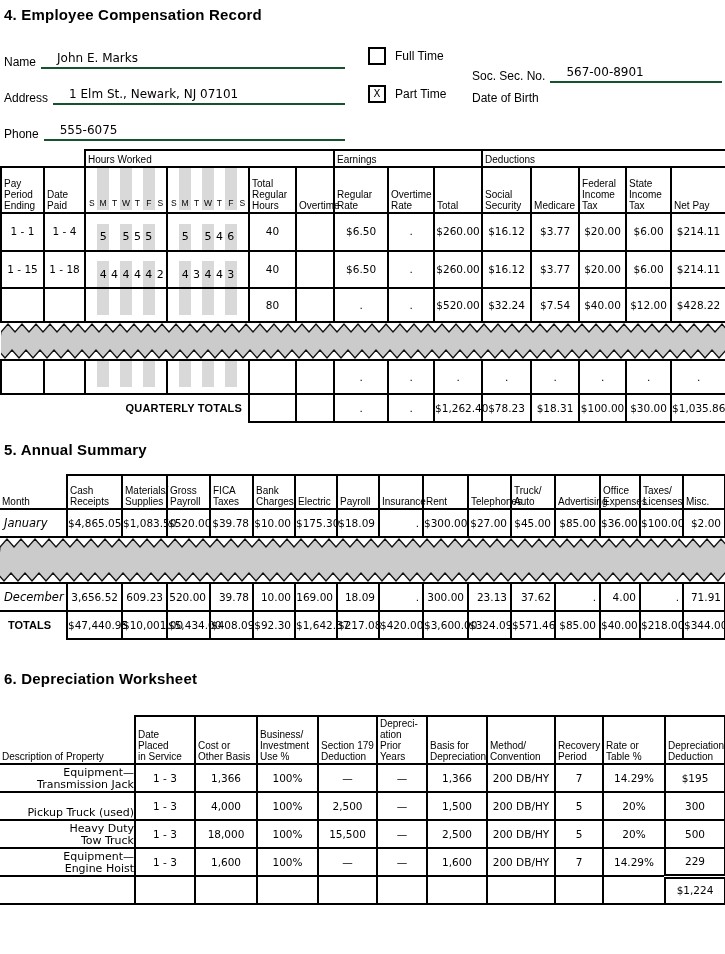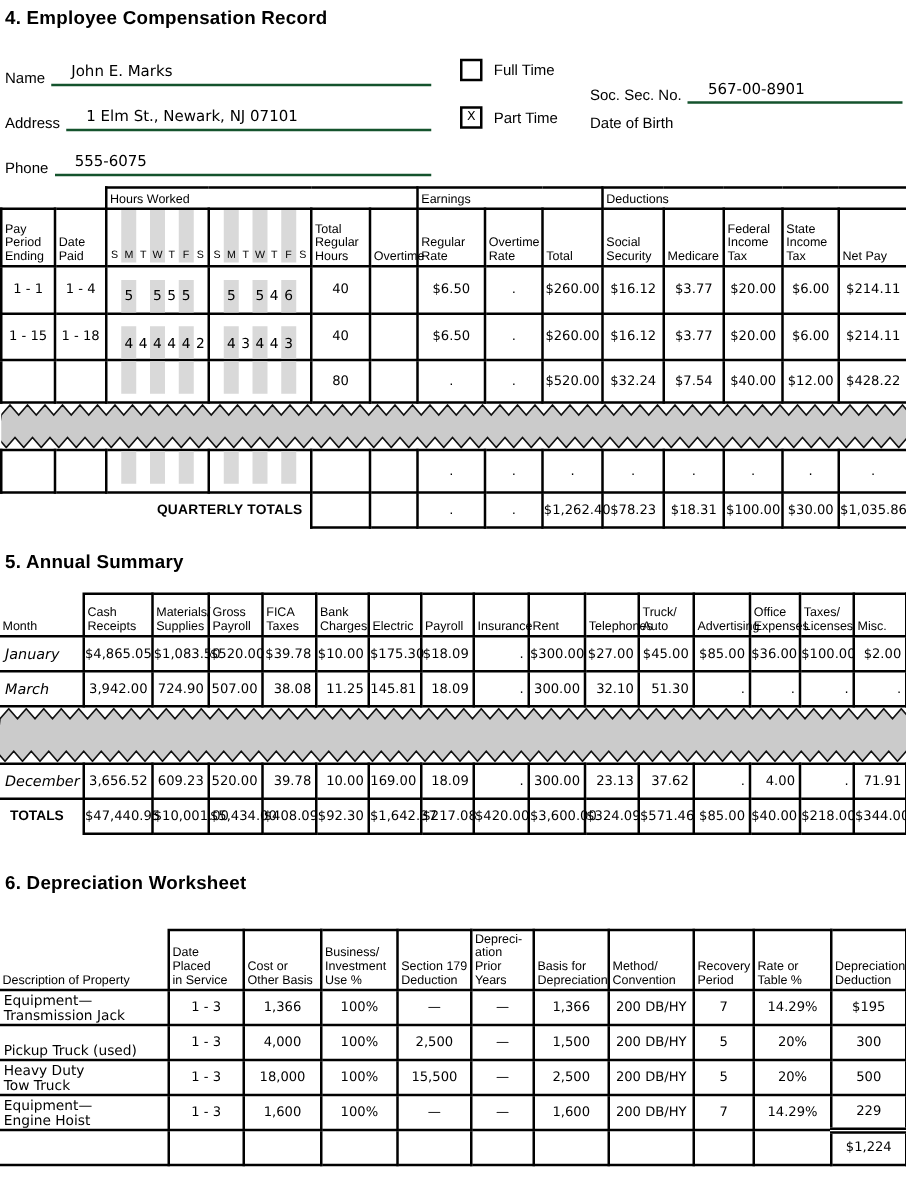--- a/index.html
+++ b/index.html
@@ -58,21 +58,21 @@
   tr.r5 { height:28px; }
   td.month { font-family:"DejaVu Sans",sans-serif; font-size:11.5px; border-left:none;
              vertical-align:middle; padding-left:4px; white-space:nowrap;font-style:italic; }
   td.totlabel { border-left:none; border-bottom:none; font-weight:bold; font-size:11px;
                 vertical-align:middle; padding-left:8px; font-family:"Liberation Sans",sans-serif; }
 
   
   .t6 { margin-top:28px; }
   tr.h6h { height:48px; }
   tr.r6 { height:28px; }
-  td.desc { font-family:"DejaVu Sans",sans-serif; font-size:11px; border-left:none; text-align:left;
+  td.desc { font-family:"DejaVu Sans",sans-serif; font-size:11px; border-left:none; text-align:right;
             vertical-align:bottom; padding:0 0 1px 3px; line-height:11.5px; white-space:pre-line; }
   td.grand { border-top:5px double #000; }
 </style>
 </head>
 <body>
 
 <div class="heading h4">4. Employee Compensation Record</div>
 
 <div class="form">
   <div class="field fieldL" style="top:10px">
@@ -309,38 +309,20 @@
         <td class="v r">$18.09</td>
         <td class="v r">.</td>
         <td class="v r">$300.00</td>
         <td class="v r">$27.00</td>
         <td class="v r">$45.00</td>
         <td class="v r">$85.00</td>
         <td class="v r">$36.00</td>
         <td class="v r">$100.00</td>
         <td class="v r">$2.00</td>
       </tr>
-  <tr class="r5">
-    <td class="month">March</td>
-  <td class="v r">3,942.00</td>
-        <td class="v r">724.90</td>
-        <td class="v r">507.00</td>
-        <td class="v r">38.08</td>
-        <td class="v r">11.25</td>
-        <td class="v r">145.81</td>
-        <td class="v r">18.09</td>
-        <td class="v r">.</td>
-        <td class="v r">300.00</td>
-        <td class="v r">32.10</td>
-        <td class="v r">51.30</td>
-        <td class="v r">.</td>
-        <td class="v r">.</td>
-        <td class="v r">.</td>
-        <td class="v r">.</td>
-      </tr>
   <tr>
     <td class="torncell" colspan="16">
       <svg class="torn-svg" width="725" height="44" viewBox="0 0 725 44">
             <path fill="#cbcbcb" stroke="#111" stroke-width="1.3" d="M0 9 l7 -8 l7 8 l7 -8 l7 8 l7 -8 l7 8 l7 -8 l7 8 l7 -8 l7 8 l7 -8 l7 8 l7 -8 l7 8 l7 -8 l7 8 l7 -8 l7 8 l7 -8 l7 8 l7 -8 l7 8 l7 -8 l7 8 l7 -8 l7 8 l7 -8 l7 8 l7 -8 l7 8 l7 -8 l7 8 l7 -8 l7 8 l7 -8 l7 8 l7 -8 l7 8 l7 -8 l7 8 l7 -8 l7 8 l7 -8 l7 8 l7 -8 l7 8 l7 -8 l7 8 l7 -8 l7 8 l7 -8 l7 8 l7 -8 l7 8 l7 -8 l7 8 l7 -8 l7 8 l7 -8 l7 8 l7 -8 l7 8 l7 -8 l7 8 l7 -8 l7 8 l7 -8 l7 8 l7 -8 l7 8 l7 -8 l7 8 l7 -8 l7 8 l7 -8 l7 8 l7 -8 l7 8 l7 -8 l7 8 l7 -8 l7 8 l7 -8 l7 8 l7 -8 l7 8 l7 -8 l7 8 l7 -8 l7 8 l7 -8 l7 8 l7 -8 l7 8 l7 -8 l7 8 l7 -8 l7 8 l7 -8 l7 8 l7 -8 l7 8 l7 -8 l7 8 L739 35 l-7 8 l-7 -8 l-7 8 l-7 -8 l-7 8 l-7 -8 l-7 8 l-7 -8 l-7 8 l-7 -8 l-7 8 l-7 -8 l-7 8 l-7 -8 l-7 8 l-7 -8 l-7 8 l-7 -8 l-7 8 l-7 -8 l-7 8 l-7 -8 l-7 8 l-7 -8 l-7 8 l-7 -8 l-7 8 l-7 -8 l-7 8 l-7 -8 l-7 8 l-7 -8 l-7 8 l-7 -8 l-7 8 l-7 -8 l-7 8 l-7 -8 l-7 8 l-7 -8 l-7 8 l-7 -8 l-7 8 l-7 -8 l-7 8 l-7 -8 l-7 8 l-7 -8 l-7 8 l-7 -8 l-7 8 l-7 -8 l-7 8 l-7 -8 l-7 8 l-7 -8 l-7 8 l-7 -8 l-7 8 l-7 -8 l-7 8 l-7 -8 l-7 8 l-7 -8 l-7 8 l-7 -8 l-7 8 l-7 -8 l-7 8 l-7 -8 l-7 8 l-7 -8 l-7 8 l-7 -8 l-7 8 l-7 -8 l-7 8 l-7 -8 l-7 8 l-7 -8 l-7 8 l-7 -8 l-7 8 l-7 -8 l-7 8 l-7 -8 l-7 8 l-7 -8 l-7 8 l-7 -8 l-7 8 l-7 -8 l-7 8 l-7 -8 l-7 8 l-7 -8 l-7 8 l-7 -8 l-7 8 l-7 -8 l-7 8 l-7 -8 l-7 8 l-7 -8 l-7 8 l-7 -8 Z"></path>
           </svg>
     </td>
   </tr>
   <tr class="r5">
     <td class="month">December</td>
   <td class="v r">3,656.52</td>

